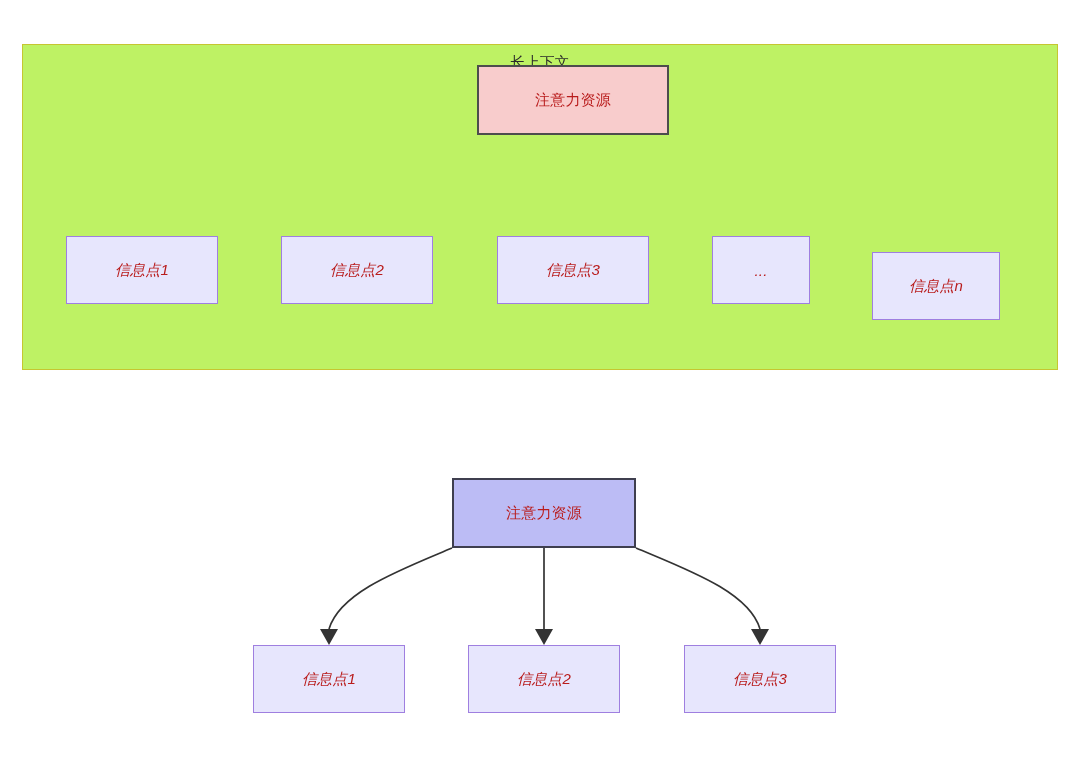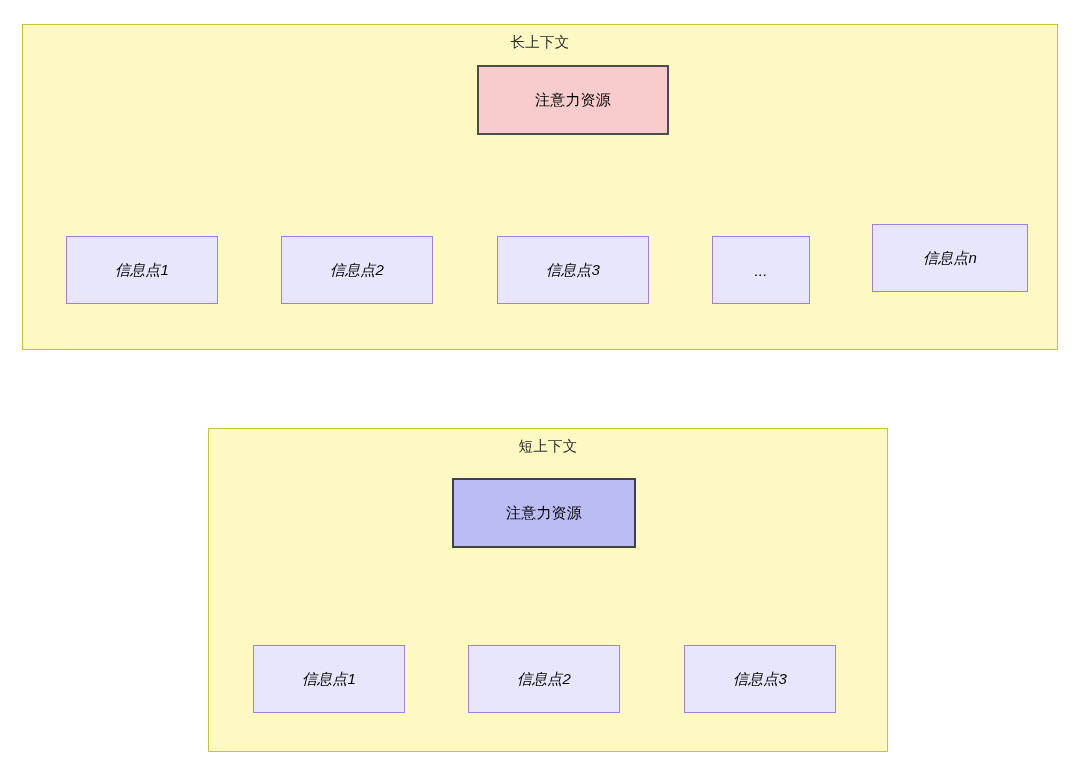--- a/index.html
+++ b/index.html
@@ -18,23 +18,24 @@
   #canvas {
     position: absolute;
     left: 0;
     top: 0;
     width: 1080px;
     height: 774px;
   }
 
   .group-box {
     position: absolute;
-    background: #fef9c3;
+    background: #bef264;
     border: 1.6px solid #c6c630;
     box-sizing: border-box;
+    margin-top: 20px;
   }
 
   #group-long {
     left: 22px;
     top: 24px;
     width: 1036px;
     height: 326px;
   }
 
   #group-short {
@@ -56,21 +57,21 @@
     line-height: 1.2;
   }
 
   .node {
     position: absolute;
     box-sizing: border-box;
     display: flex;
     align-items: center;
     justify-content: center;
     font-size: 15px;
-    color: #000000;
+    color: #b91c1c;
     letter-spacing: 0.2px;
   }
 
   .node-attention-pink {
     background: #f8cccc;
     border: 2.4px solid #4d4d4d;
   }
 
   .node-attention-blue {
     background: #bcbcf5;
@@ -83,21 +84,21 @@
     font-style: italic;
   }
 
   
   #n-long-attention { left: 477px; top: 65px;  width: 192px; height: 70px; }
 
   #n-long-i1 { left: 66px;  top: 236px; width: 152px; height: 68px; }
   #n-long-i2 { left: 281px; top: 236px; width: 152px; height: 68px; }
   #n-long-i3 { left: 497px; top: 236px; width: 152px; height: 68px; }
   #n-long-i4 { left: 712px; top: 236px; width: 98px;  height: 68px; }
-  #n-long-i5 { left: 872px; top: 224px; width: 156px; height: 68px; }
+  #n-long-i5 { left: 872px; top: 252px; width: 128px; height: 68px; }
 
   
   #n-short-attention { left: 452px; top: 478px; width: 184px; height: 70px; }
 
   #n-short-i1 { left: 253px; top: 645px; width: 152px; height: 68px; }
   #n-short-i2 { left: 468px; top: 645px; width: 152px; height: 68px; }
   #n-short-i3 { left: 684px; top: 645px; width: 152px; height: 68px; }
 
   .edge-path {
     fill: none;
@@ -166,23 +167,20 @@
   <div class="node node-info" id="n-long-i1">信息点1</div>
 
   <div class="node node-info" id="n-long-i2">信息点2</div>
 
   <div class="node node-info" id="n-long-i3">信息点3</div>
 
   <div class="node node-info" id="n-long-i4">...</div>
 
   <div class="node node-info" id="n-long-i5">信息点n</div>
 
-  <div class="group-box" id="group-short">
-    <div class="group-title">短上下文</div>
-  </div>
 
   <div class="node node-attention-blue" id="n-short-attention">注意力资源</div>
 
   <div class="node node-info" id="n-short-i1">信息点1</div>
 
   <div class="node node-info" id="n-short-i2">信息点2</div>
 
   <div class="node node-info" id="n-short-i3">信息点3</div>
 
 </div>

